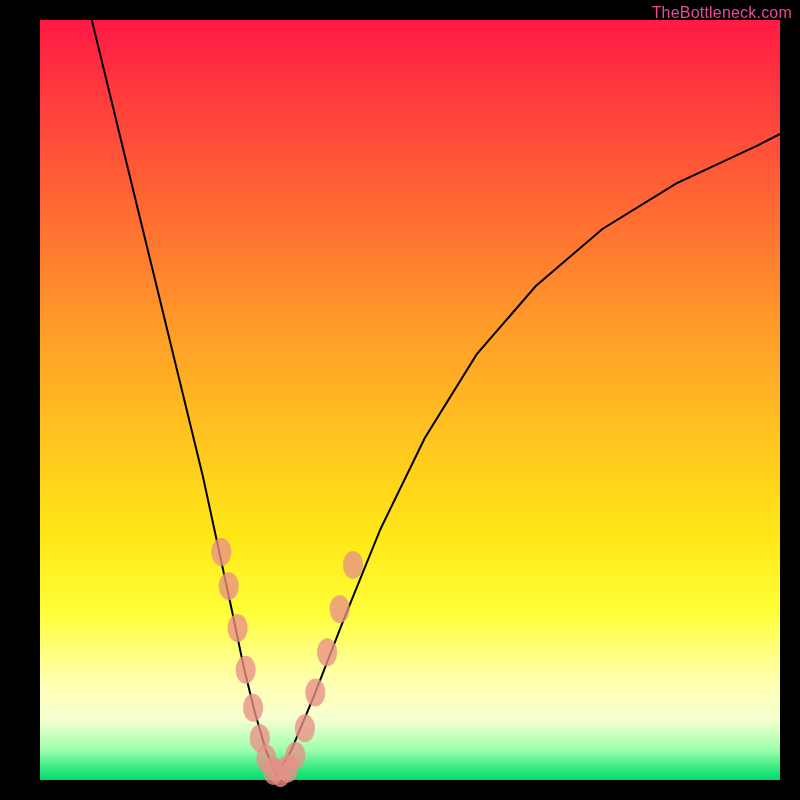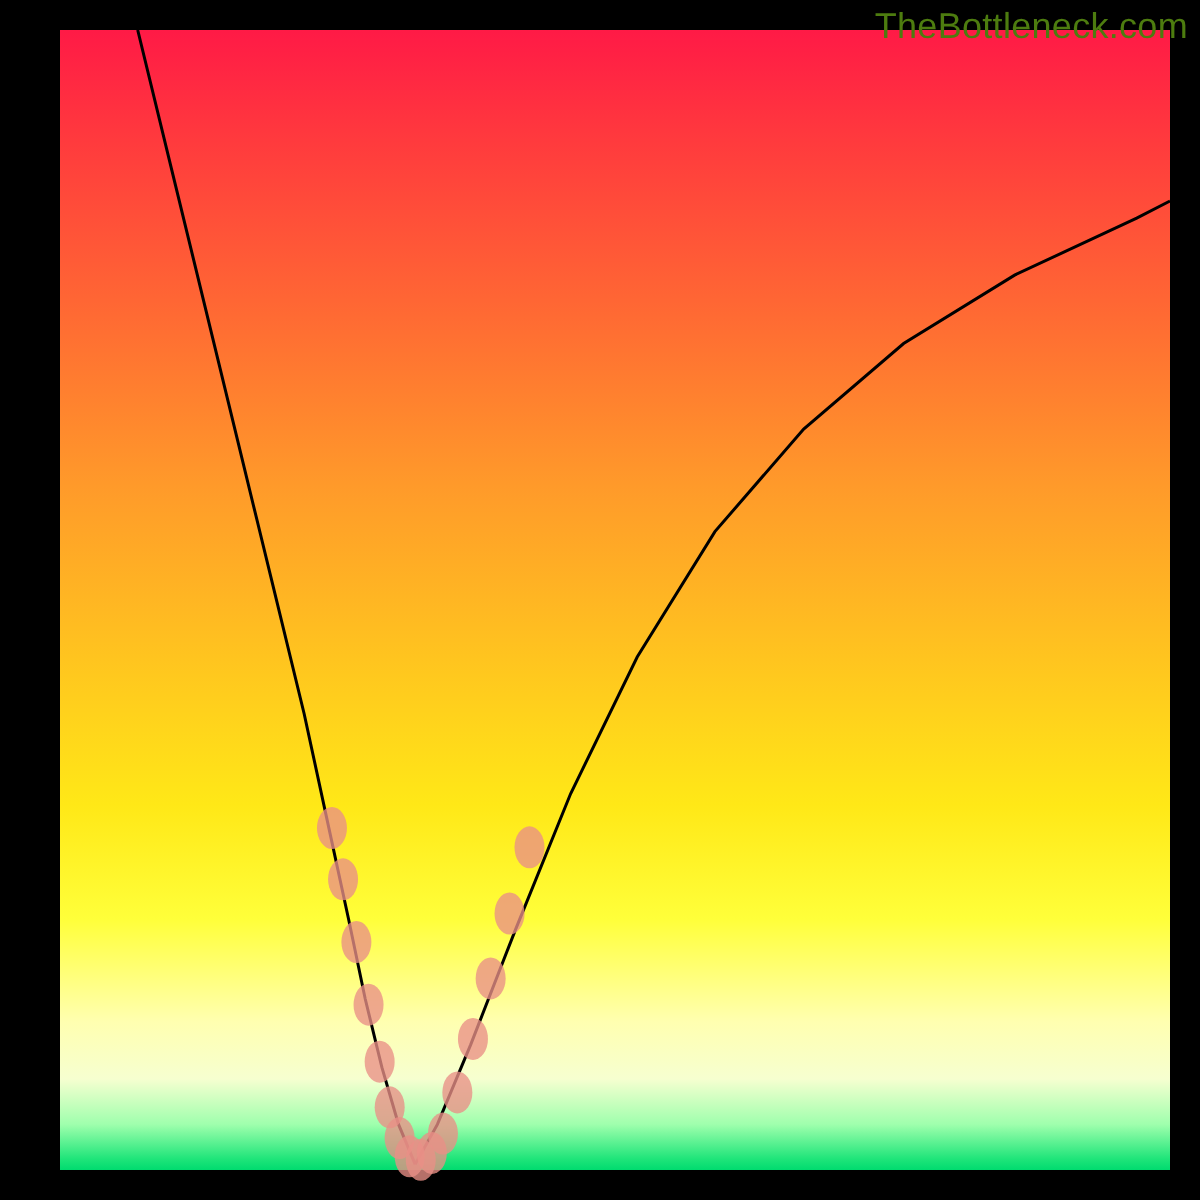--- a/index.html
+++ b/index.html
@@ -36,22 +36,22 @@
       #f6ffd0 92%,
       #9fffad 96%,
       #20e57a 99%,
       #00db6f 100%
     );
   }
   .watermark {
     position: absolute;
     top: 4px;
     right: 8px;
-    color: #4d7c0f;
-    font-size: 24px;
+    color: #ec4899;
+    font-size: 16px;
     letter-spacing: 0.2px;
     user-select: none;
     font-weight: 500;
   }
   svg.curve-layer {
     position: absolute;
     left: 0;
     top: 0;
     width: 740px;
     height: 760px;

